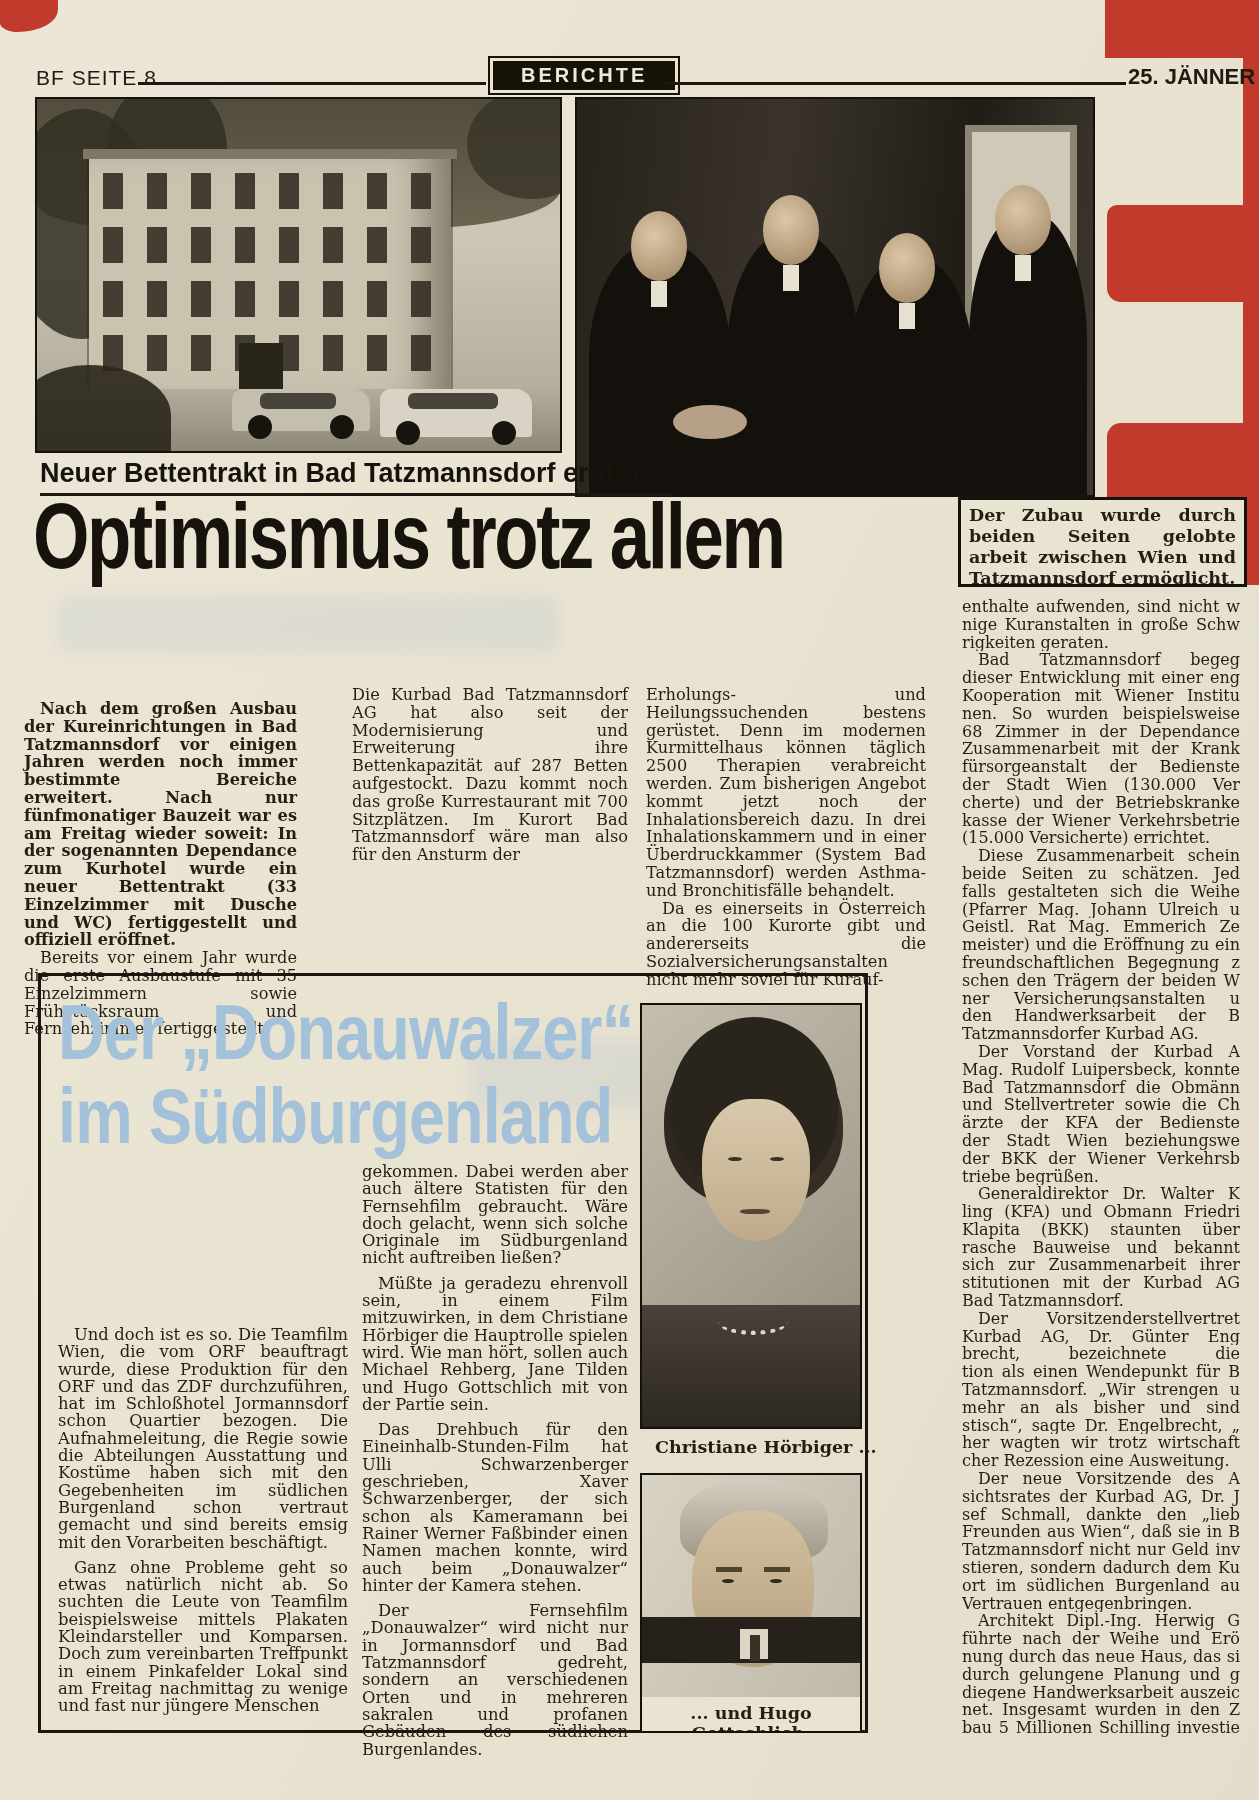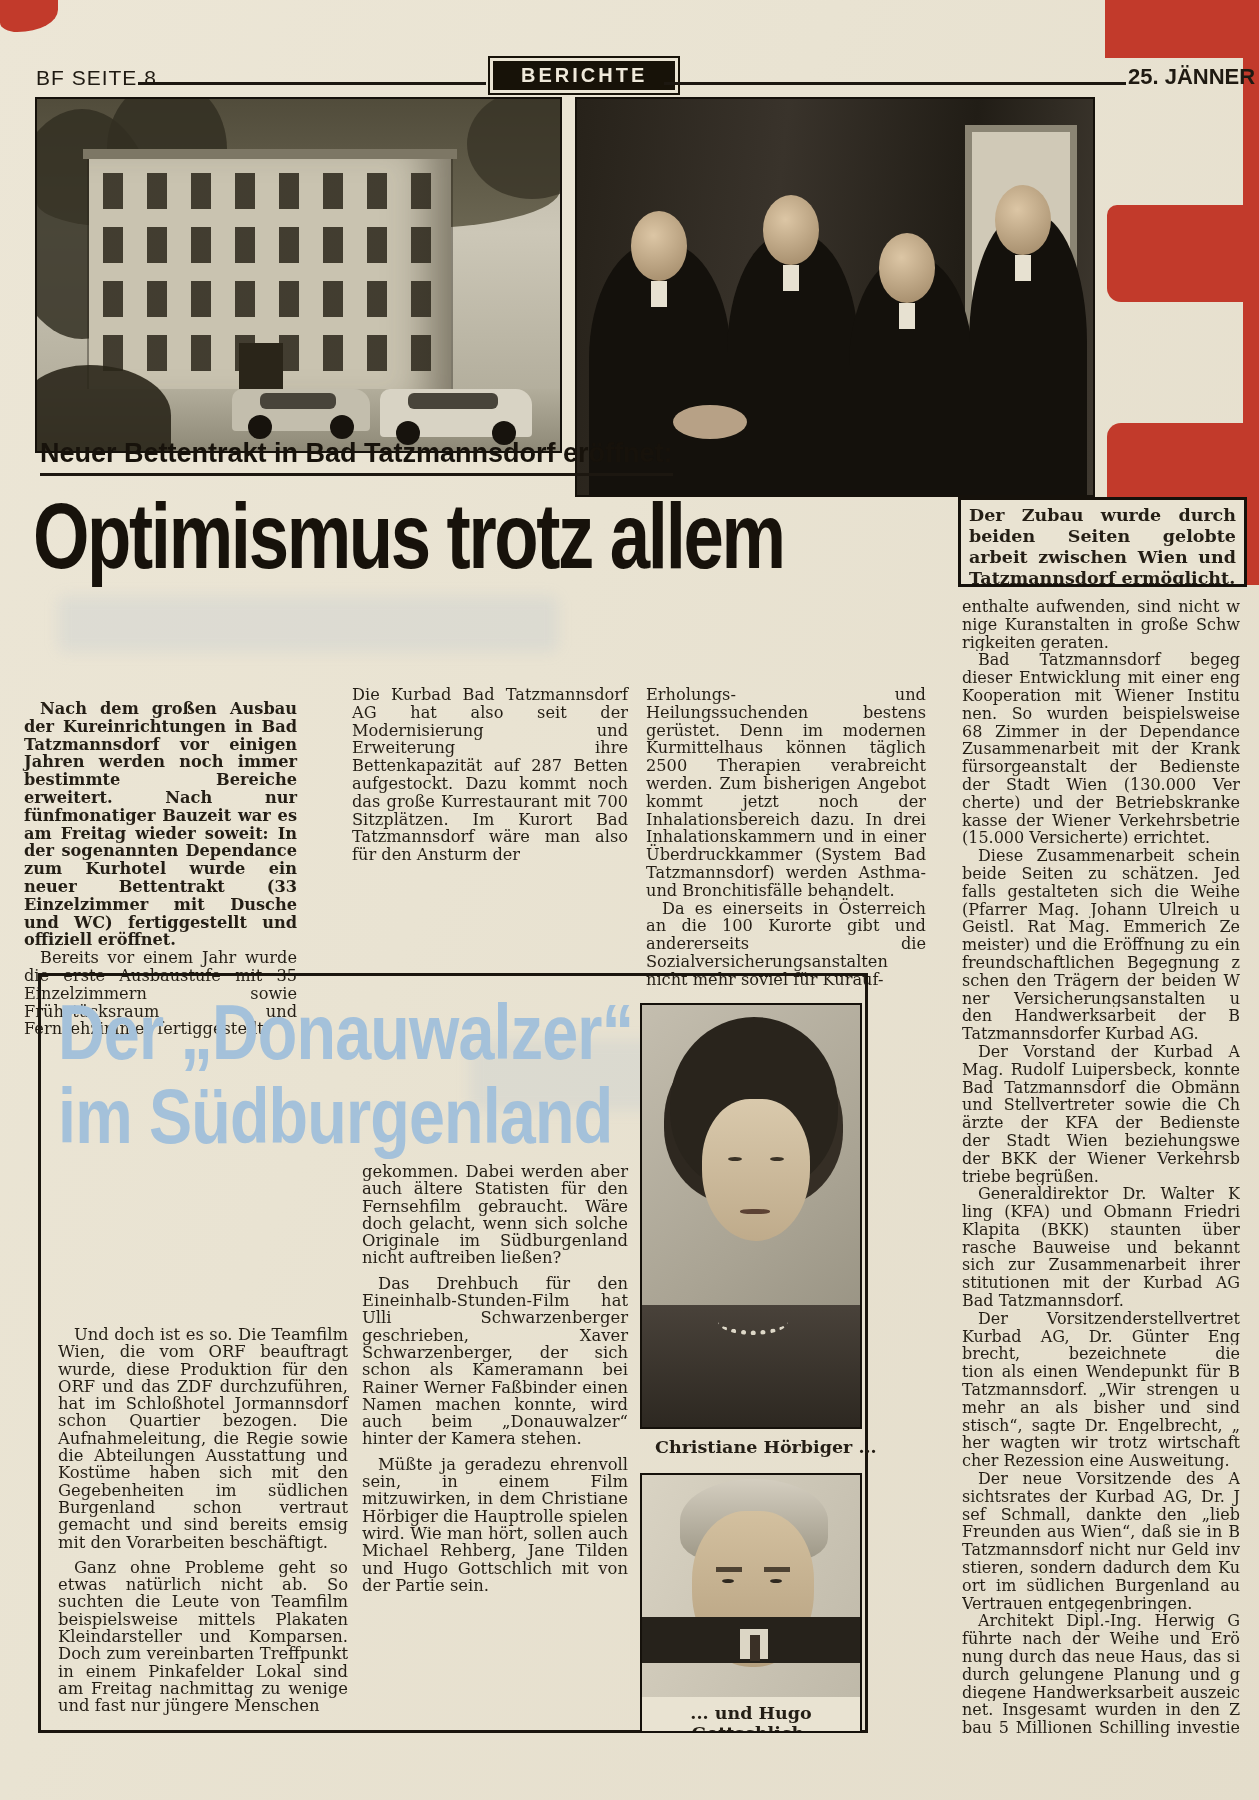--- a/index.html
+++ b/index.html
@@ -73,21 +73,21 @@
   .shirt { position:absolute; width:16px; height:26px; background:#e7e1d1; }
   .sh1 { left:74px; top:182px; } .sh2 { left:206px; top:166px; }
   .sh3 { left:322px; top:204px; } .sh4 { left:438px; top:156px; }
   .hands { position:absolute; left:96px; top:306px; width:74px; height:34px;
     background:#c9b193; border-radius:50%; opacity:.9; }
   
   .caption-box { position:absolute; left:958px; top:497px; width:289px; height:90px;
     border:3px solid #15110b; background:#e9e3d2; padding:5px 8px 0 8px; overflow:hidden; }
   .caption-box .jline { font-weight:bold; font-size:17.5px; height:21px; line-height:21px; }
   
-  .kicker { position:absolute; left:40px; top:438px; font-family:"Liberation Sans",sans-serif;
+  .kicker { position:absolute; left:40px; top:458px; font-family:"Liberation Sans",sans-serif;
     font-size:27px; font-weight:600; color:#17120b; display:inline-block;
     border-bottom:3px solid #1c1710; padding-bottom:4px; letter-spacing:0; }
   .headline1 { position:absolute; left:33px; top:490px; font-family:"Liberation Sans",sans-serif;
     font-weight:bold; font-size:93px; letter-spacing:-3px; color:#17120b; white-space:nowrap;
     transform: scaleX(.78); transform-origin:left top; line-height:1; }
   
   .col { position:absolute; text-align:justify; }
   .a1col { font-size:16.2px; line-height:17.8px; }
   .col p { text-indent:16px; }
   .cont p:first-child { text-indent:0; }
@@ -310,22 +310,23 @@
   <div class="a2box"></div>
   <div class="headline2 h2l1">Der „Donauwalzer“</div>
   <div class="headline2 h2l2">im Südburgenland</div>
 
   <div class="col a2col a2c1" style="top:1326px">
       <p>Und doch ist es so. Die Teamfilm Wien, die vom ORF beauftragt wurde, diese Produktion für den ORF und das ZDF durchzuführen, hat im Schloßhotel Jormannsdorf schon Quartier bezogen. Die Aufnahmeleitung, die Regie sowie die Abteilungen Ausstattung und Kostüme haben sich mit den Gegebenheiten im südlichen Burgenland schon vertraut gemacht und sind bereits emsig mit den Vorarbeiten beschäftigt.</p>
       <p>Ganz ohne Probleme geht so etwas natürlich nicht ab. So suchten die Leute von Teamfilm beispielsweise mittels Plakaten Kleindarsteller und Komparsen. Doch zum vereinbarten Treffpunkt in einem Pinkafelder Lokal sind am Freitag nachmittag zu wenige und fast nur jüngere Menschen</p>
     </div>
   <div class="col a2col a2c2 cont">
       <p>gekommen. Dabei werden aber auch ältere Statisten für den Fernsehfilm gebraucht. Wäre doch gelacht, wenn sich solche Originale im Südburgenland nicht auftreiben ließen?</p>
+      <p>Müßte ja geradezu ehrenvoll sein, in einem Film mitzuwirken, in dem Christiane Hörbiger die Hauptrolle spielen wird. Wie man hört, sollen auch Michael Rehberg, Jane Tilden und Hugo Gottschlich mit von der Partie sein.</p>
       <p>Das Drehbuch für den Eineinhalb-Stunden-Film hat Ulli Schwarzenberger geschrieben, Xaver Schwarzenberger, der sich schon als Kameramann bei Rainer Werner Faßbinder einen Namen machen konnte, wird auch beim „Donauwalzer“ hinter der Kamera stehen.</p>
-      <p>Müßte ja geradezu ehrenvoll sein, in einem Film mitzuwirken, in dem Christiane Hörbiger die Hauptrolle spielen wird. Wie man hört, sollen auch Michael Rehberg, Jane Tilden und Hugo Gottschlich mit von der Partie sein.</p>
+      <p>Der Fernsehfilm „Donauwalzer“ wird nicht nur in Jormannsdorf und Bad Tatzmannsdorf gedreht, sondern an verschiedenen Orten und in mehreren sakralen und profanen Gebäuden des südlichen Burgenlandes.</p>
     </div>
 
   <div class="photo ph-hoerbiger">
     <div class="hair"></div>
     <div class="hface"></div>
     <div class="eye eyL"></div>
     <div class="eye eyR"></div>
     <div class="mouth"></div>
     <div class="shoulders"></div>
     <div class="necklace"></div>

